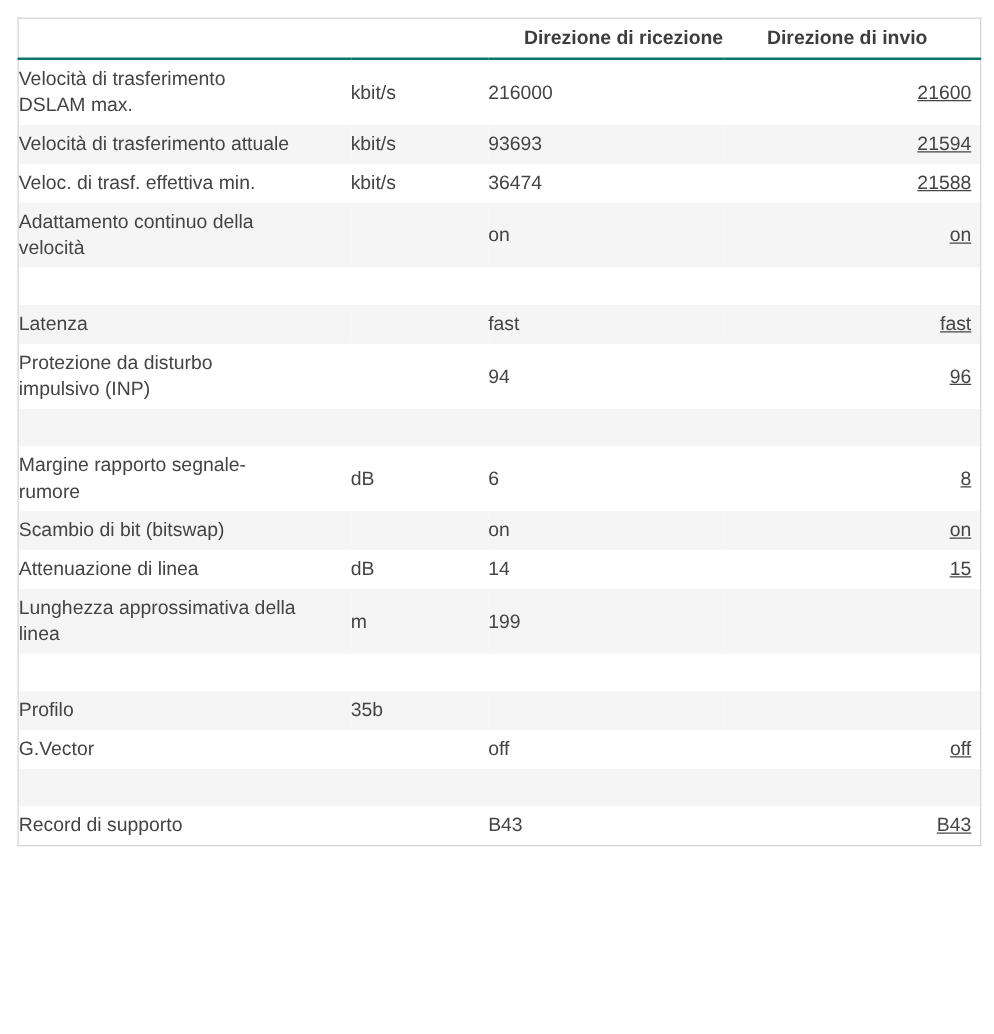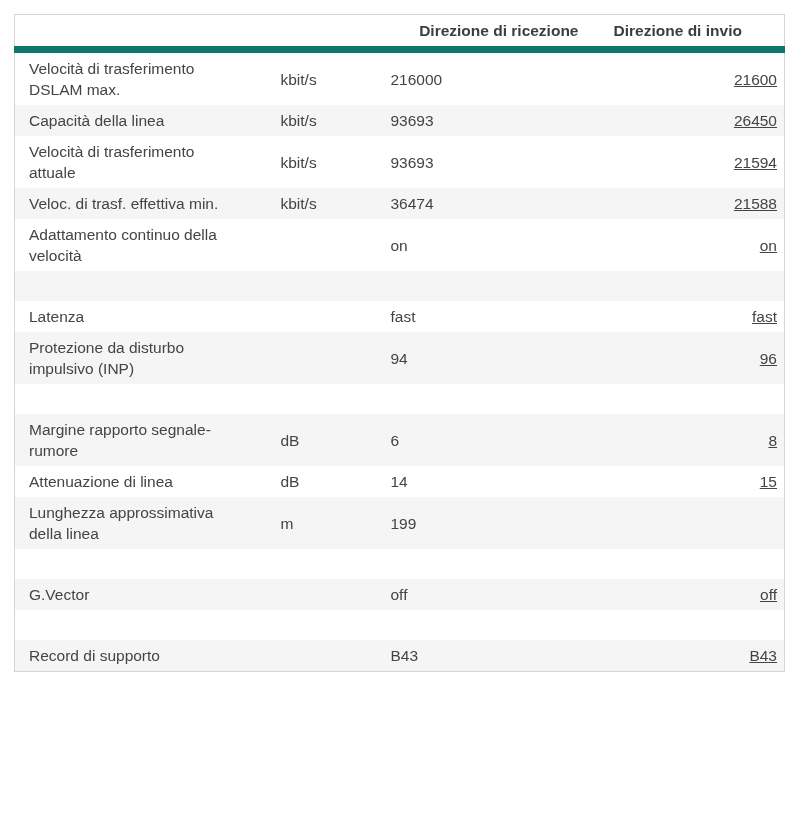--- a/index.html
+++ b/index.html
@@ -31,31 +31,30 @@
   col.c-rx    { width: 188px; }
   col.c-tx    { width: auto;  }
 
   thead th {
     font-weight: 700;
     color: #3d3d3d;
     text-align: right;
     padding: 5px 0 5px 0;
     vertical-align: middle;
   }
-  thead tr { border-bottom: 7px solid #0f766e; }
+  thead tr { border-bottom: 2px solid #0f766e; }
   thead th.h-tx { padding-right: 7px; text-align: center; }
 
   tbody tr:nth-child(even) { background: #f5f5f5; }
 
   tbody td {
     padding: 5px 0;
     vertical-align: middle;
   }
   td.cell-label {
-    padding-left: 14px;
     padding-right: 44px;
   }
   td.cell-unit { text-align: left; padding-right: 6px; }
   td.cell-rx   { text-align: left; }
   td.cell-tx   { text-align: right; padding-right: 7px; text-decoration: underline; }
 
   tr.spacer-row td { height: 30px; padding: 0; }
 </style>
 </head>
 <body>
@@ -75,26 +74,20 @@
         <th class="h-rx">Direzione di ricezione</th>
         <th class="h-tx">Direzione di invio</th>
       </tr>
     </thead>
     <tbody id="table-body">
         <tr>
           <td class="cell-label">Velocità di trasferimento DSLAM max.</td>
           <td class="cell-unit">kbit/s</td>
           <td class="cell-rx">216000</td>
           <td class="cell-tx">21600</td>
-        </tr>
-        <tr>
-          <td class="cell-label">Capacità della linea</td>
-          <td class="cell-unit">kbit/s</td>
-          <td class="cell-rx">93693</td>
-          <td class="cell-tx">26450</td>
         </tr>
         <tr>
           <td class="cell-label">Velocità di trasferimento attuale</td>
           <td class="cell-unit">kbit/s</td>
           <td class="cell-rx">93693</td>
           <td class="cell-tx">21594</td>
         </tr>
         <tr>
           <td class="cell-label">Veloc. di trasf. effettiva min.</td>
           <td class="cell-unit">kbit/s</td>
@@ -125,33 +118,45 @@
         <tr class="spacer-row">
           <td colspan="4"></td>
         </tr>
         <tr>
           <td class="cell-label">Margine rapporto segnale-rumore</td>
           <td class="cell-unit">dB</td>
           <td class="cell-rx">6</td>
           <td class="cell-tx">8</td>
         </tr>
         <tr>
+          <td class="cell-label">Scambio di bit (bitswap)</td>
+          <td class="cell-unit"></td>
+          <td class="cell-rx">on</td>
+          <td class="cell-tx">on</td>
+        </tr>
+        <tr>
           <td class="cell-label">Attenuazione di linea</td>
           <td class="cell-unit">dB</td>
           <td class="cell-rx">14</td>
           <td class="cell-tx">15</td>
         </tr>
         <tr>
           <td class="cell-label">Lunghezza approssimativa della linea</td>
           <td class="cell-unit">m</td>
           <td class="cell-rx">199</td>
           <td class="cell-tx"></td>
         </tr>
         <tr class="spacer-row">
           <td colspan="4"></td>
+        </tr>
+        <tr>
+          <td class="cell-label">Profilo</td>
+          <td class="cell-unit">35b</td>
+          <td class="cell-rx"></td>
+          <td class="cell-tx"></td>
         </tr>
         <tr>
           <td class="cell-label">G.Vector</td>
           <td class="cell-unit"></td>
           <td class="cell-rx">off</td>
           <td class="cell-tx">off</td>
         </tr>
         <tr class="spacer-row">
           <td colspan="4"></td>
         </tr>

